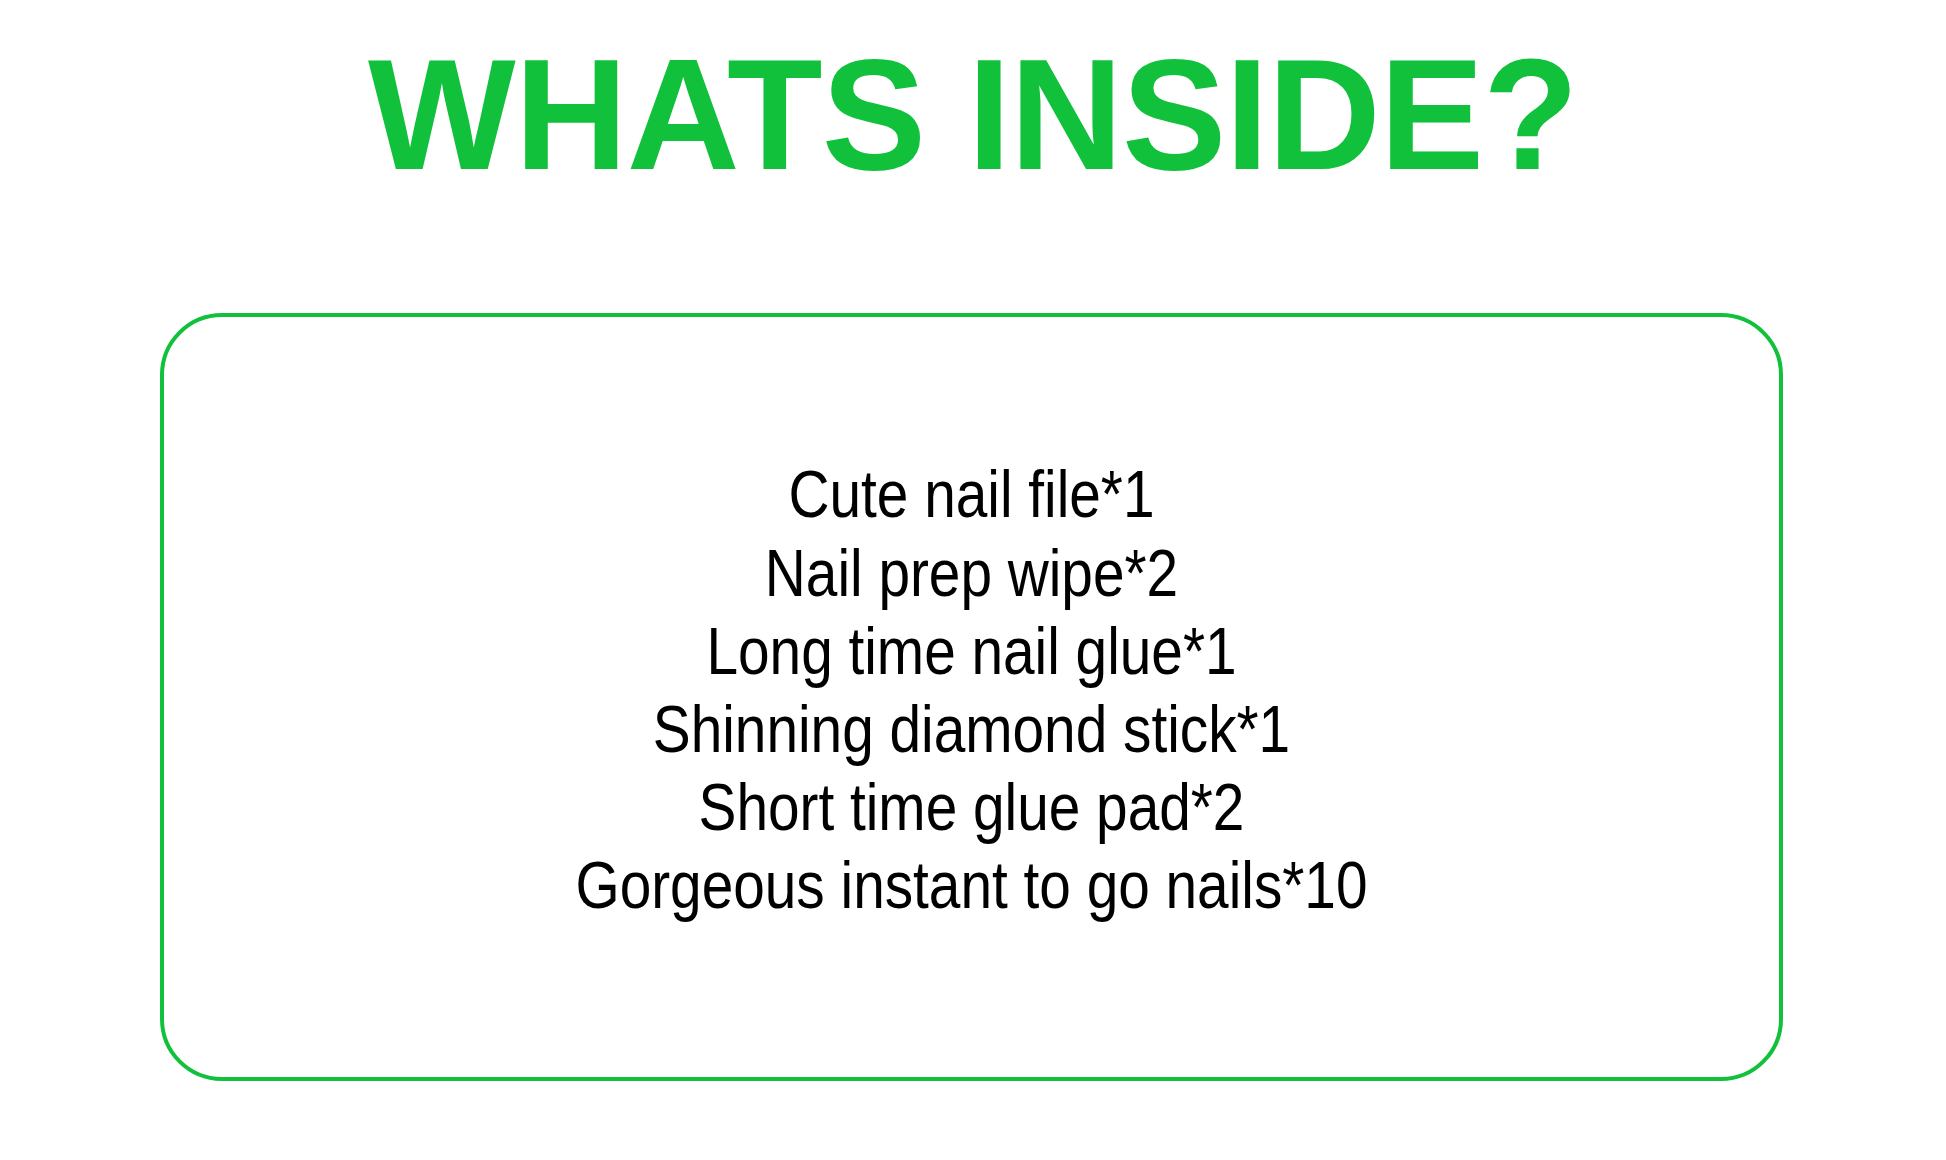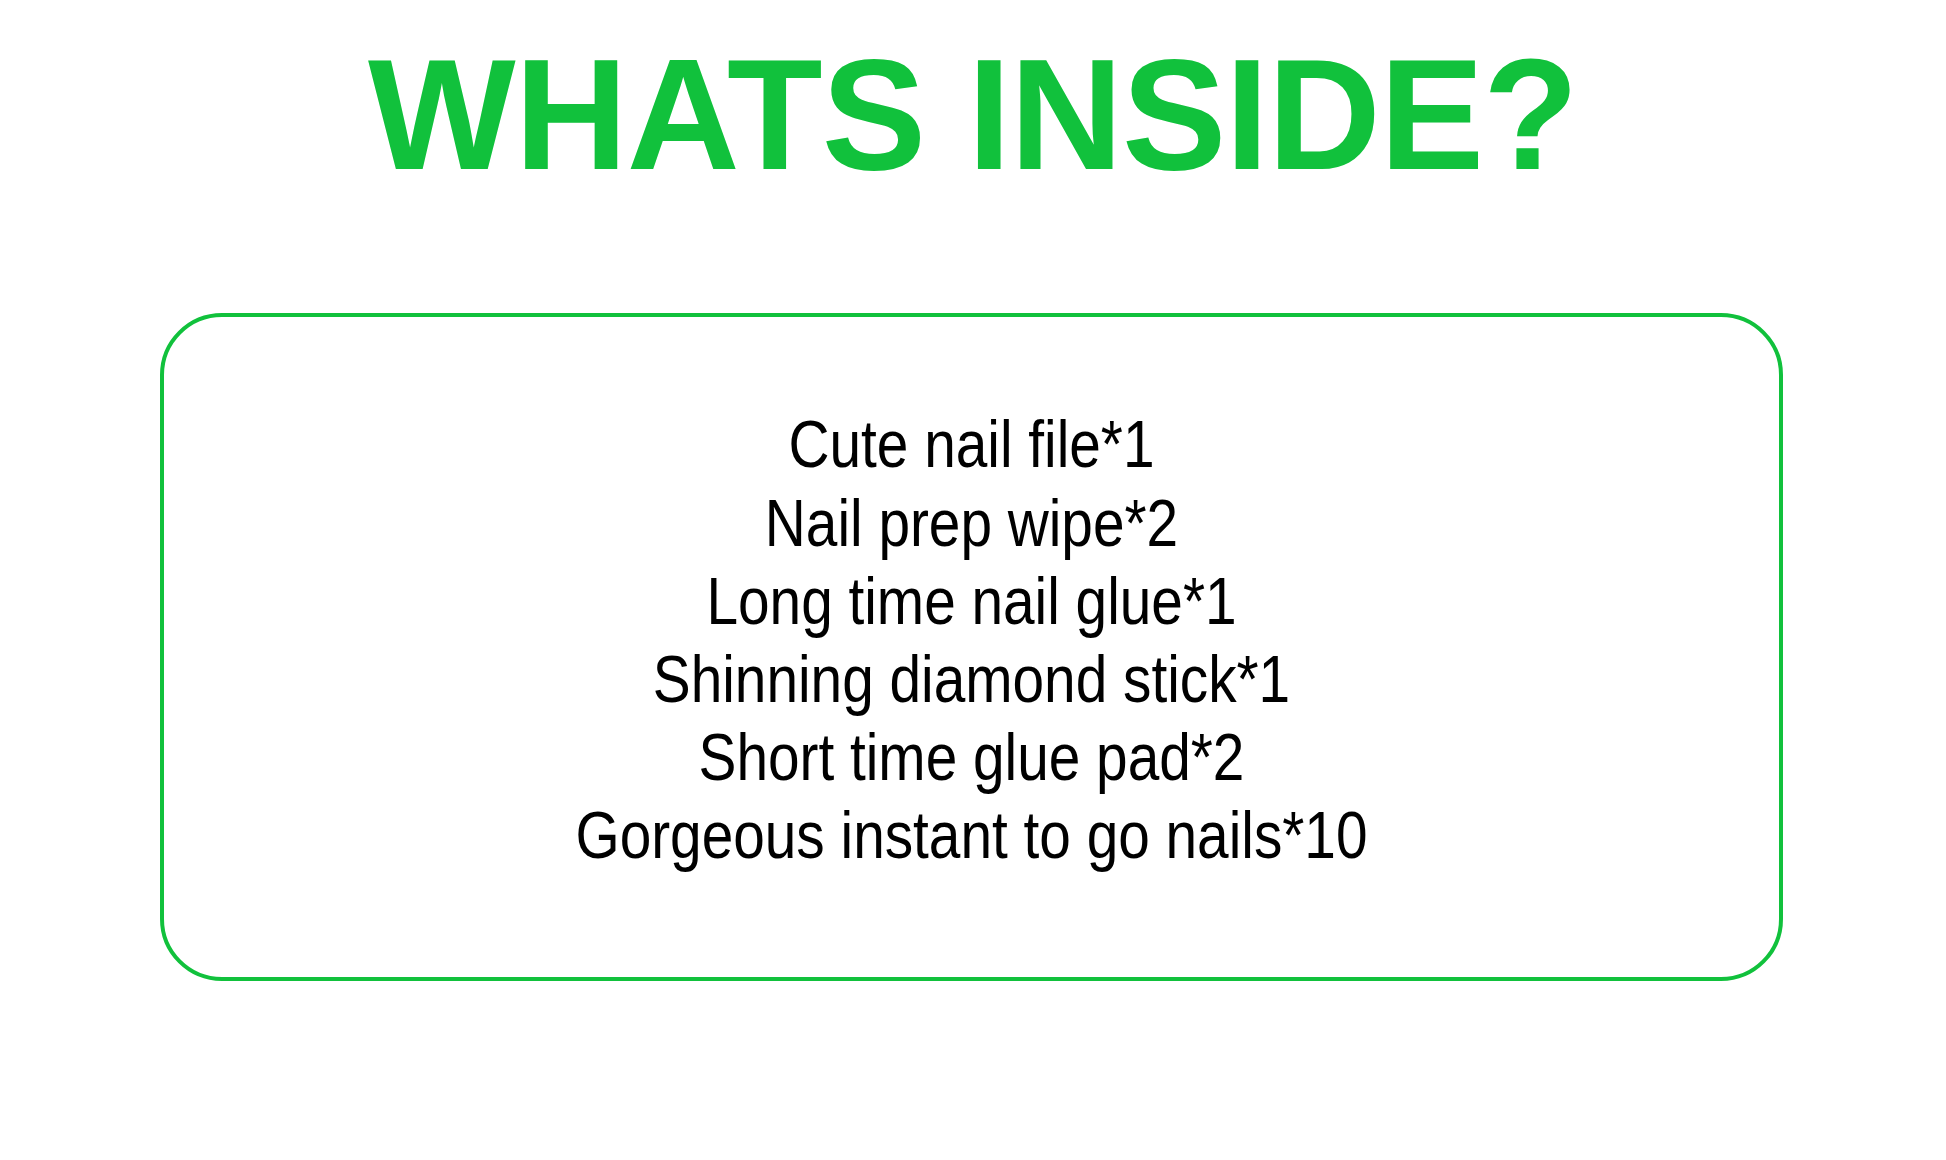--- a/index.html
+++ b/index.html
@@ -49,21 +49,21 @@
     padding: 0;
     text-align: center;
   }
 
   
   .contents-card {
     position: absolute;
     left: 160px;
     top: 313px;
     width: 1623px;
-    height: 668px;
+    height: 768px;
     box-sizing: border-box;
     border: 4px solid #11C13C;
     border-radius: 62px;
     background: #ffffff;
     display: flex;
     align-items: center;
     justify-content: center;
   }
 
   .contents-list {

